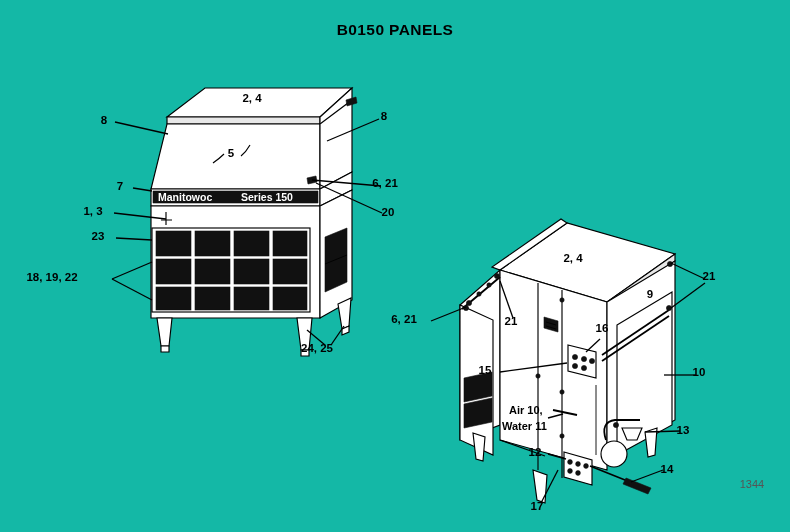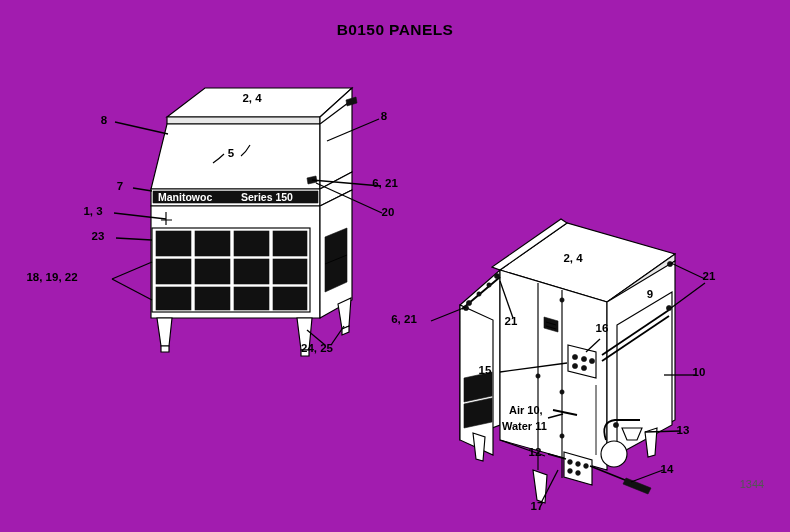--- a/index.html
+++ b/index.html
@@ -12,21 +12,21 @@
     width: 790px;
     height: 532px;
     font-family: "Liberation Sans", sans-serif;
     color: #000000;
     overflow: hidden;
   }
   #page {
     position: relative;
     width: 790px;
     height: 532px;
-    background: #a21caf;
+    background: #14b8a6;
   }
   #diagram-svg {
     position: absolute;
     left: 0;
     top: 0;
     width: 790px;
     height: 532px;
   }
   .ttl {
     font-weight: bold;

